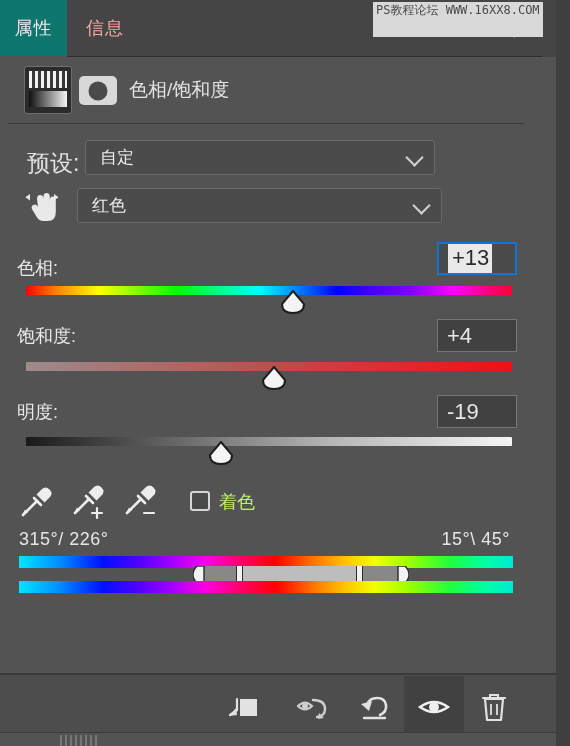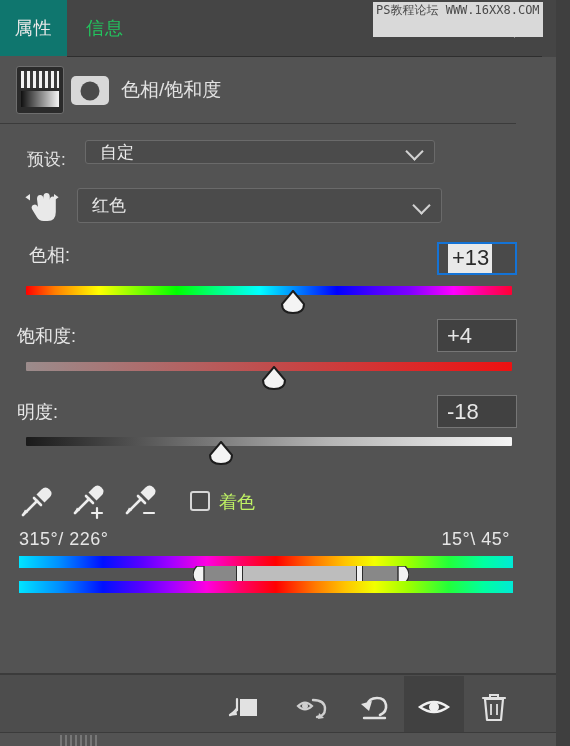--- a/index.html
+++ b/index.html
@@ -30,21 +30,21 @@
   .tab{
     position:absolute;top:0;height:56px;
     display:flex;align-items:center;justify-content:center;
     font-size:18px;letter-spacing:1px;
     cursor:default;
   }
   .tab.active{
     left:0;width:67px;background:#0f766e;color:#e8e8e8;
   }
   .tab.inactive{
-    left:67px;width:76px;background:#454545;color:#22c55e;
+    left:67px;width:76px;background:#454545;color:#fca5a5;
   }
   .tab.active:after{
     content:"";position:absolute;left:0;right:0;bottom:-1px;height:1px;background:#535353;
   }
   .tabbar-right{
     position:absolute;right:10px;top:0;height:56px;
     display:flex;align-items:center;gap:9px;
   }
   .chev-dbl{
     font-size:19px;color:#c9c9c9;line-height:1;letter-spacing:-2px;
@@ -59,21 +59,21 @@
     background:#d9d9d9;color:#4a4a4a;
     font-family:"DejaVu Sans Mono","Liberation Mono",monospace;
     font-size:12px;letter-spacing:0px;
     padding:2px 3px 21px 3px;
     white-space:nowrap;
     line-height:1;
   }
 
   
   .adj-header{
-    position:absolute;left:0;top:57px;width:516px;height:66px;
+    position:absolute;left:8px;top:57px;width:516px;height:66px;
     border-bottom:1px solid #3b3b3b;
   }
   .adj-icon{
     position:absolute;left:16px;top:9px;width:48px;height:48px;
     background:#2b2b2b;border:1px solid #6e6e6e;border-radius:3px;
     box-sizing:border-box;overflow:hidden;
   }
   .adj-icon .stripes{
     position:absolute;left:4px;top:4px;width:38px;height:17px;
     background:
@@ -91,38 +91,38 @@
     position:absolute;left:50%;top:50%;transform:translate(-50%,-50%);
     width:19px;height:19px;border-radius:50%;background:#4a4a4a;
   }
   .adj-title{
     position:absolute;left:121px;top:0;height:66px;
     display:flex;align-items:center;font-size:19px;color:#e2e2e2;
   }
 
   
   .row-label{
-    position:absolute;font-size:17px;color:#e2e2e2;
+    position:absolute;font-size:23px;color:#e2e2e2;
   }
   .dropdown{
     position:absolute;
     background:#4b4b4b;border:1px solid #6a6a6a;border-radius:3px;
     box-sizing:border-box;
     display:flex;align-items:center;
     color:#ececec;font-size:17px;
     cursor:default;
   }
   .dropdown .dd-text{padding-left:14px;}
   .dropdown .caret{
     position:absolute;right:13px;top:50%;
     width:11px;height:11px;margin-top:-7px;
     border-right:2px solid #d2d2d2;border-bottom:2px solid #d2d2d2;
     transform:rotate(45deg);
   }
-  #preset-dropdown{left:85px;top:140px;width:350px;height:24px;}
+  #preset-dropdown{left:85px;top:140px;width:350px;height:35px;}
   #channel-dropdown{left:77px;top:188px;width:365px;height:35px;}
   #preset-label{left:27px;top:148px;}
 
   .hand-icon{
     position:absolute;left:20px;top:185px;width:44px;height:42px;
   }
 
   
   .slider-label{
     position:absolute;left:17px;font-size:18px;color:#e8e8e8;
@@ -145,21 +145,21 @@
   }
   .track{
     position:absolute;left:26px;width:486px;height:9px;border-radius:1px;
   }
   .thumb{
     position:absolute;width:28px;height:24px;
     pointer-events:auto;
   }
   .thumb svg{display:block;}
 
-  #hue-label{top:243px;margin-left:12px;}
+  #hue-label{top:256px;}
   #hue-box{left:437px;top:242px;}
   #hue-track{top:286px;background:linear-gradient(90deg,
       #ff0000 0%, #ff7f00 6%, #ffff00 15%, #7fff00 23%, #00ff00 31%,
       #00ff7f 39%, #00ffff 48%, #007fff 56%, #0000ff 64%, #4b00ff 72%,
       #7f00ff 79%, #ff00ff 88%, #ff0080 95%, #ff0033 100%);}
   #hue-thumb{left:279px;top:290px;}
 
   #sat-label{top:324px;}
   #sat-box{left:437px;top:319px;}
   #sat-track{top:362px;background:linear-gradient(90deg,#9b8c8c 0%,#c24a4a 52%,#ee1111 100%);}
@@ -331,21 +331,21 @@
   </div>
   <div class="track" id="sat-track"></div>
   <div class="thumb" id="sat-thumb">
     <svg width="28" height="24" viewBox="0 0 28 24">
       <path d="M14 1 L25 14 Q25 23 14 23 Q3 23 3 14 Z" fill="#f4f4f4" stroke="#1d1d1d" stroke-width="2"></path>
     </svg>
   </div>
 
   <div class="slider-label" id="light-label">明度:</div>
   <div class="val-box" id="light-box">
-    <span>-18</span>
+    <span>-19</span>
   </div>
   <div class="track" id="light-track"></div>
   <div class="thumb" id="light-thumb">
     <svg width="28" height="24" viewBox="0 0 28 24">
       <path d="M14 1 L25 14 Q25 23 14 23 Q3 23 3 14 Z" fill="#f4f4f4" stroke="#1d1d1d" stroke-width="2"></path>
     </svg>
   </div>
 
   <div class="eyedrop" id="eyedrop-1">
     <svg width="40" height="36" viewBox="0 0 40 36">

